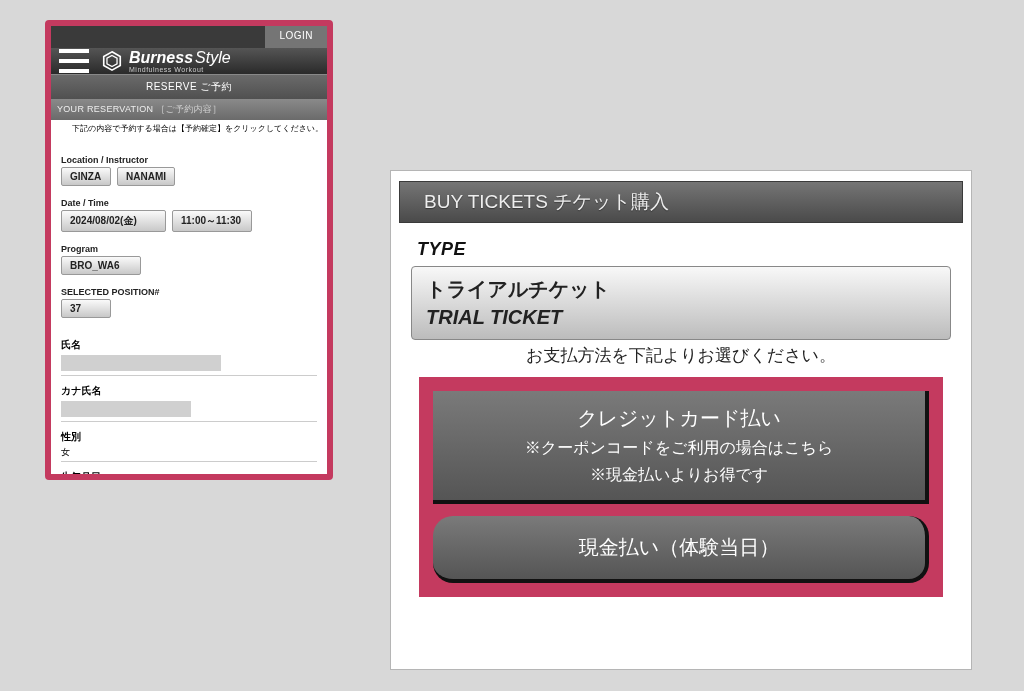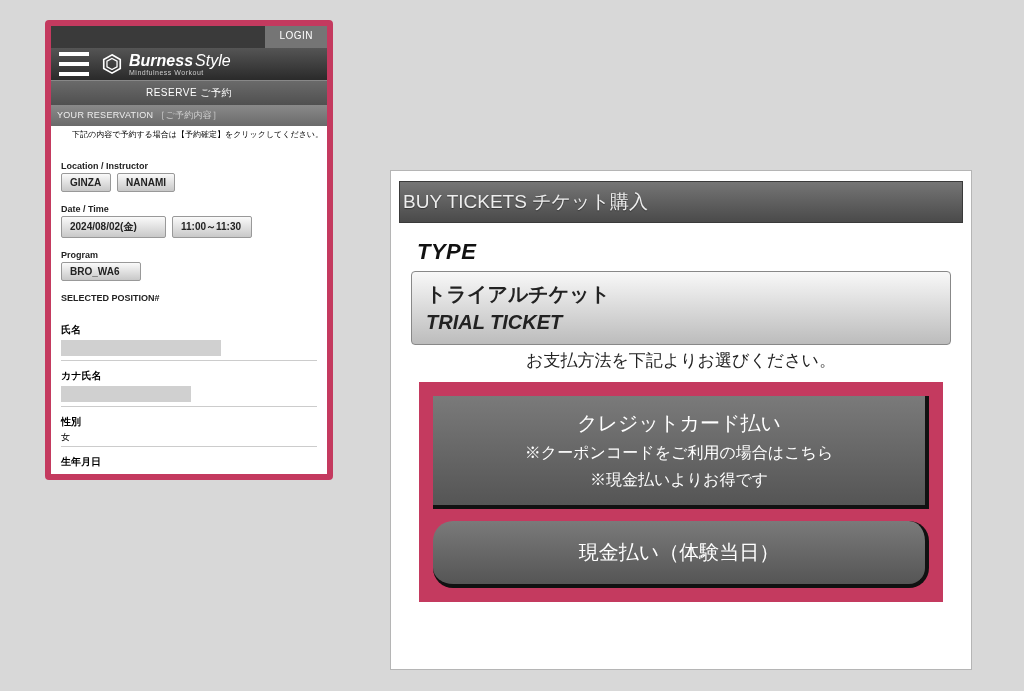--- a/index.html
+++ b/index.html
@@ -26,21 +26,21 @@
     .login-bar { background: #3a3a3a; height: 22px; display: flex; justify-content: flex-end; }
     .login-btn {
       background: #757575;
       color: white;
       font-size: 10px;
       padding: 4px 14px;
       letter-spacing: 0.5px;
     }
     .header-bar {
       background: linear-gradient(#555, #2a2a2a);
-      height: 32px;
+      height: 26px;
       display: flex;
       align-items: center;
       padding: 0 8px;
       color: white;
     }
     .hamburger {
       width: 30px; height: 24px;
       display: flex; flex-direction: column; justify-content: space-between;
       margin-right: 12px;
     }
@@ -110,27 +110,27 @@
       top: 170px;
       width: 582px;
       height: 500px;
       background: white;
       border: 1px solid #b5b5b5;
     }
     .tix-header {
       background: linear-gradient(#757575, #4a4a4a);
       color: #eee;
       font-size: 19px;
-      padding: 7px 3px;
+      padding: 7px 24px;
       margin: 10px 8px 0 8px;
       border: 1px solid #3a3a3a;
       text-shadow: 0 1px 1px rgba(0,0,0,0.4);
     }
     .type-wrap { padding: 8px 20px 0 20px; }
-    .type-label { font-weight: 900; font-size: 22px; font-style: italic; letter-spacing: 0.5px; color: #111; margin: 8px 0 6px 6px; }
+    .type-label { font-weight: 900; font-size: 18px; font-style: italic; letter-spacing: 0.5px; color: #111; margin: 8px 0 6px 6px; }
     .type-box {
       background: linear-gradient(#f8f8f8, #bcbcbc);
       border: 1px solid #888;
       border-radius: 4px;
       padding: 8px 14px;
       line-height: 1.4;
     }
     .type-box .jp { font-size: 20px; font-weight: bold; color: #222; }
     .type-box .en { font-size: 20px; font-weight: 900; font-style: italic; color: #222; }
     .pay-instr { text-align: center; font-size: 17px; margin: 4px 0 10px 0; color: #222;}
@@ -191,20 +191,23 @@
       <div class="field-label">Date / Time</div>
       <div class="field-row">
         <div class="chip w3">2024/08/02(金)</div>
         <div class="chip w2">11:00～11:30</div>
       </div>
       <div class="field-label">Program</div>
       <div class="field-row">
         <div class="chip w2">BRO_WA6</div>
       </div>
       <div class="field-label">SELECTED POSITION#</div>
+      <div class="field-row">
+        <div class="chip w1">37</div>
+      </div>
     </div>
     <div class="name-section">
       <div class="ns-label">氏名</div>
       <div class="ns-fill w-long"></div>
       <div class="ns-line"></div>
       <div class="ns-label">カナ氏名</div>
       <div class="ns-fill w-med"></div>
       <div class="ns-line"></div>
       <div class="ns-label">性別</div>
       <div style="font-size:9px;margin-top:2px;">女</div>

